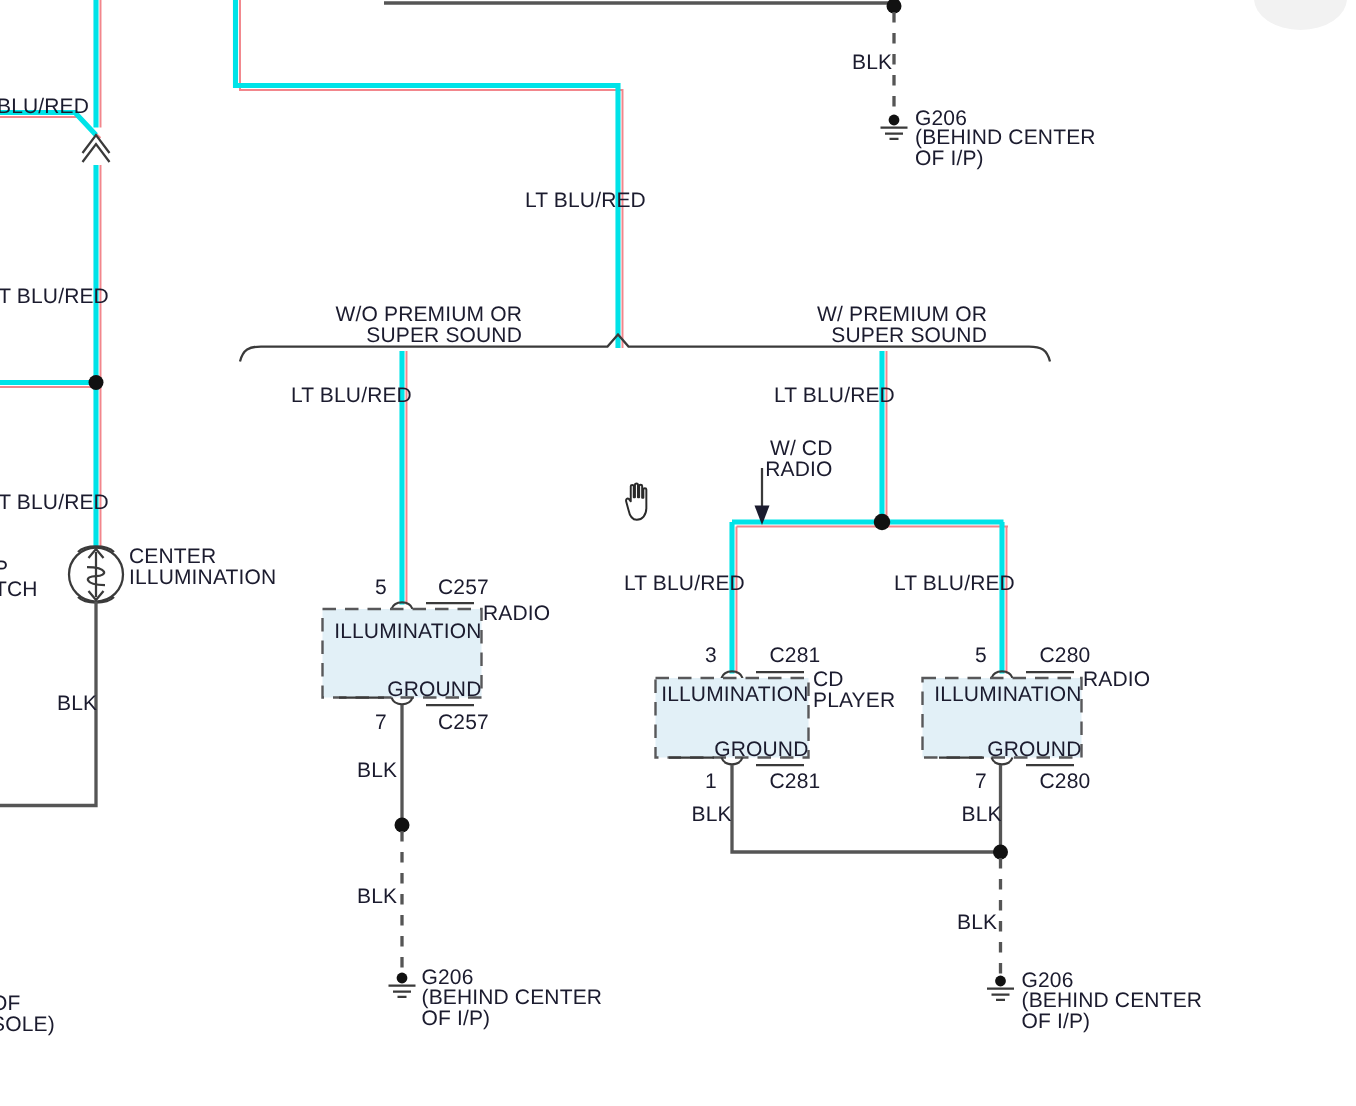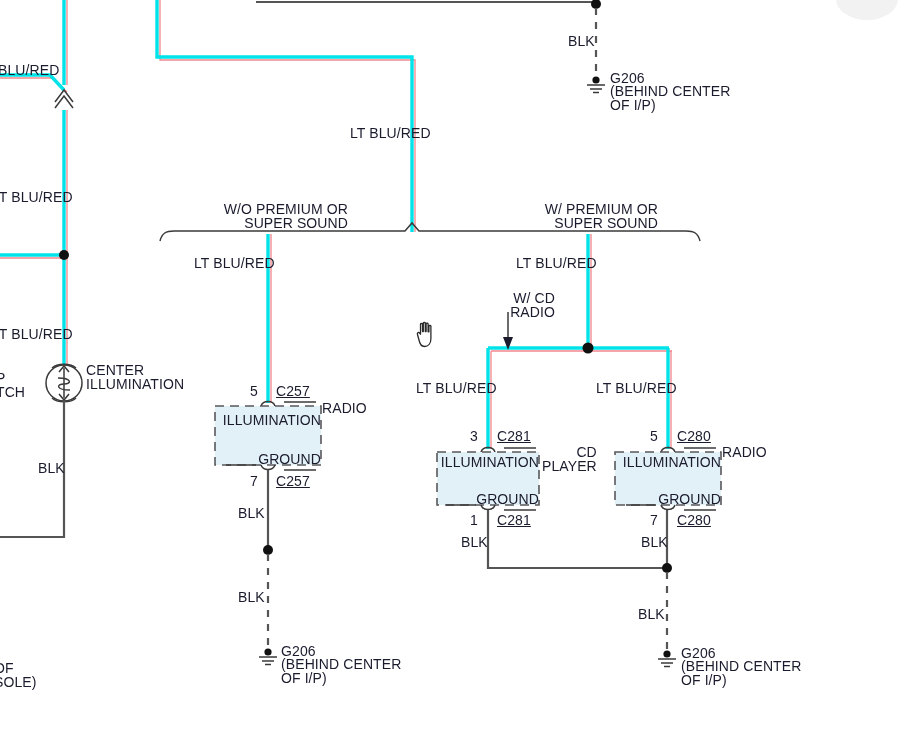--- a/index.html
+++ b/index.html
@@ -2,21 +2,21 @@
 <html><head>
 <meta charset="utf-8">
 <title>Wiring Diagram</title>
 <style>
   html,body{margin:0;padding:0;background:#ffffff;}
   body{font-family:"Liberation Sans",sans-serif;}
   #stage{position:relative;width:904px;height:737px;background:#ffffff;overflow:hidden;}
   #svg-layer{position:absolute;left:0;top:0;width:904px;height:737px;}
   .lbl{position:absolute;font-family:"Liberation Sans",sans-serif;font-size:14px;color:#1b1b2e;line-height:13.5px;white-space:pre;letter-spacing:0.1px;}
   .lbl.ctr{text-align:right;}
-  .lbl.conn{text-decoration:underline;}
+  .lbl.conn{margin-left:16px;}
   .cursor{position:absolute;width:26px;height:30px;}
   .glow{position:absolute;border-radius:50%;background:#f2f2f2;}
 </style>
 </head>
 <body>
 
 <div id="stage">
 
   <div class="glow" style="left:836px;top:-22px;width:62px;height:42px;"></div>
 
@@ -212,21 +212,21 @@
   <div class="lbl" style="left:250px;top:475px;">7</div>
   <div class="lbl conn" style="left:276px;top:475px;">C257</div>
   <div class="lbl" style="left:238px;top:507px;">BLK</div>
   <div class="lbl" style="left:238px;top:591px;">BLK</div>
   <div class="lbl" style="left:281px;top:645px;">G206</div>
   <div class="lbl" style="left:281px;top:658px;">(BEHIND CENTER
 OF I/P)</div>
 
   <div class="lbl" style="left:470px;top:430px;">3</div>
   <div class="lbl conn" style="left:497px;top:430px;">C281</div>
-  <div class="lbl" style="left:542px;top:446px;text-align:right;">CD
+  <div class="lbl" style="left:542px;top:446px;">CD
 PLAYER</div>
   <div class="lbl ctr" style="left:437px;top:456px;width:102px;">ILLUMINATION</div>
   <div class="lbl ctr" style="left:437px;top:493px;width:102px;">GROUND</div>
   <div class="lbl" style="left:470px;top:514px;">1</div>
   <div class="lbl conn" style="left:497px;top:514px;">C281</div>
   <div class="lbl" style="left:461px;top:536px;">BLK</div>
 
   <div class="lbl" style="left:650px;top:430px;">5</div>
   <div class="lbl conn" style="left:677px;top:430px;">C280</div>
   <div class="lbl" style="left:722px;top:446px;">RADIO</div>

